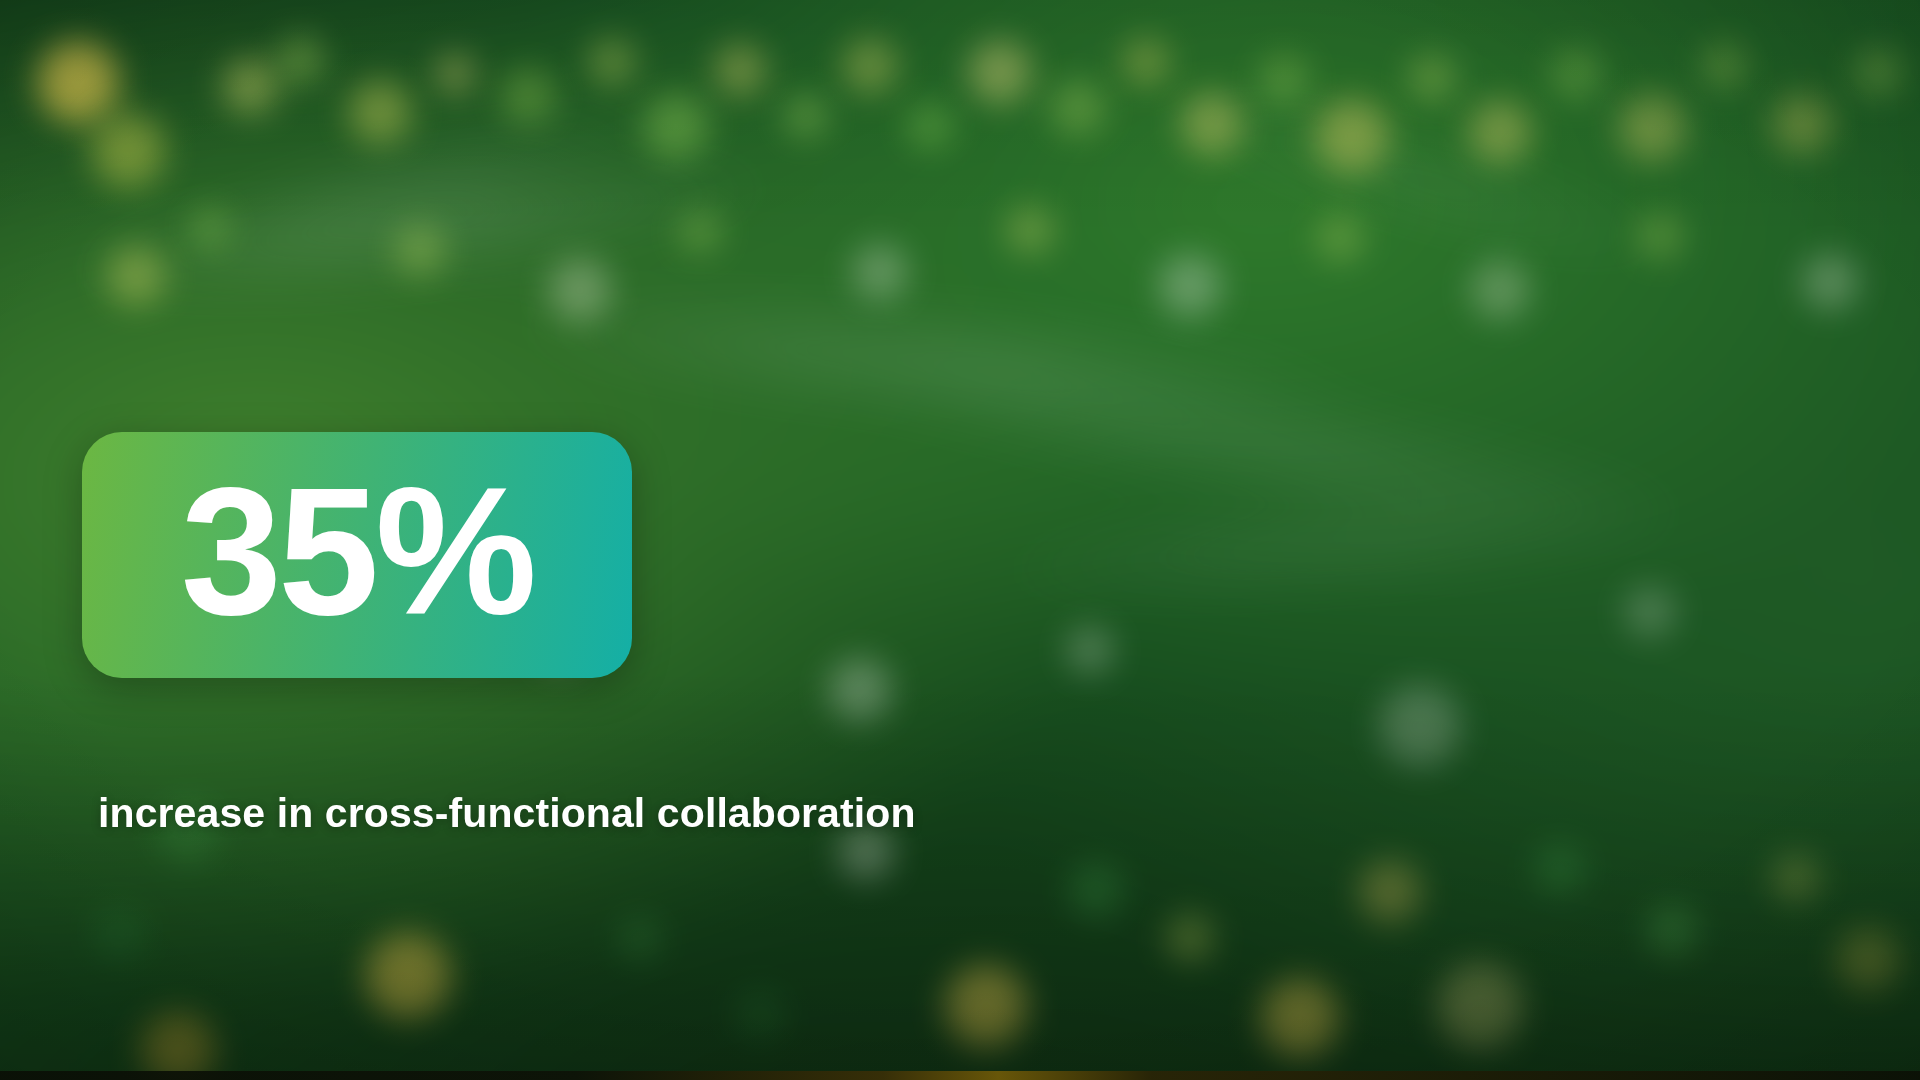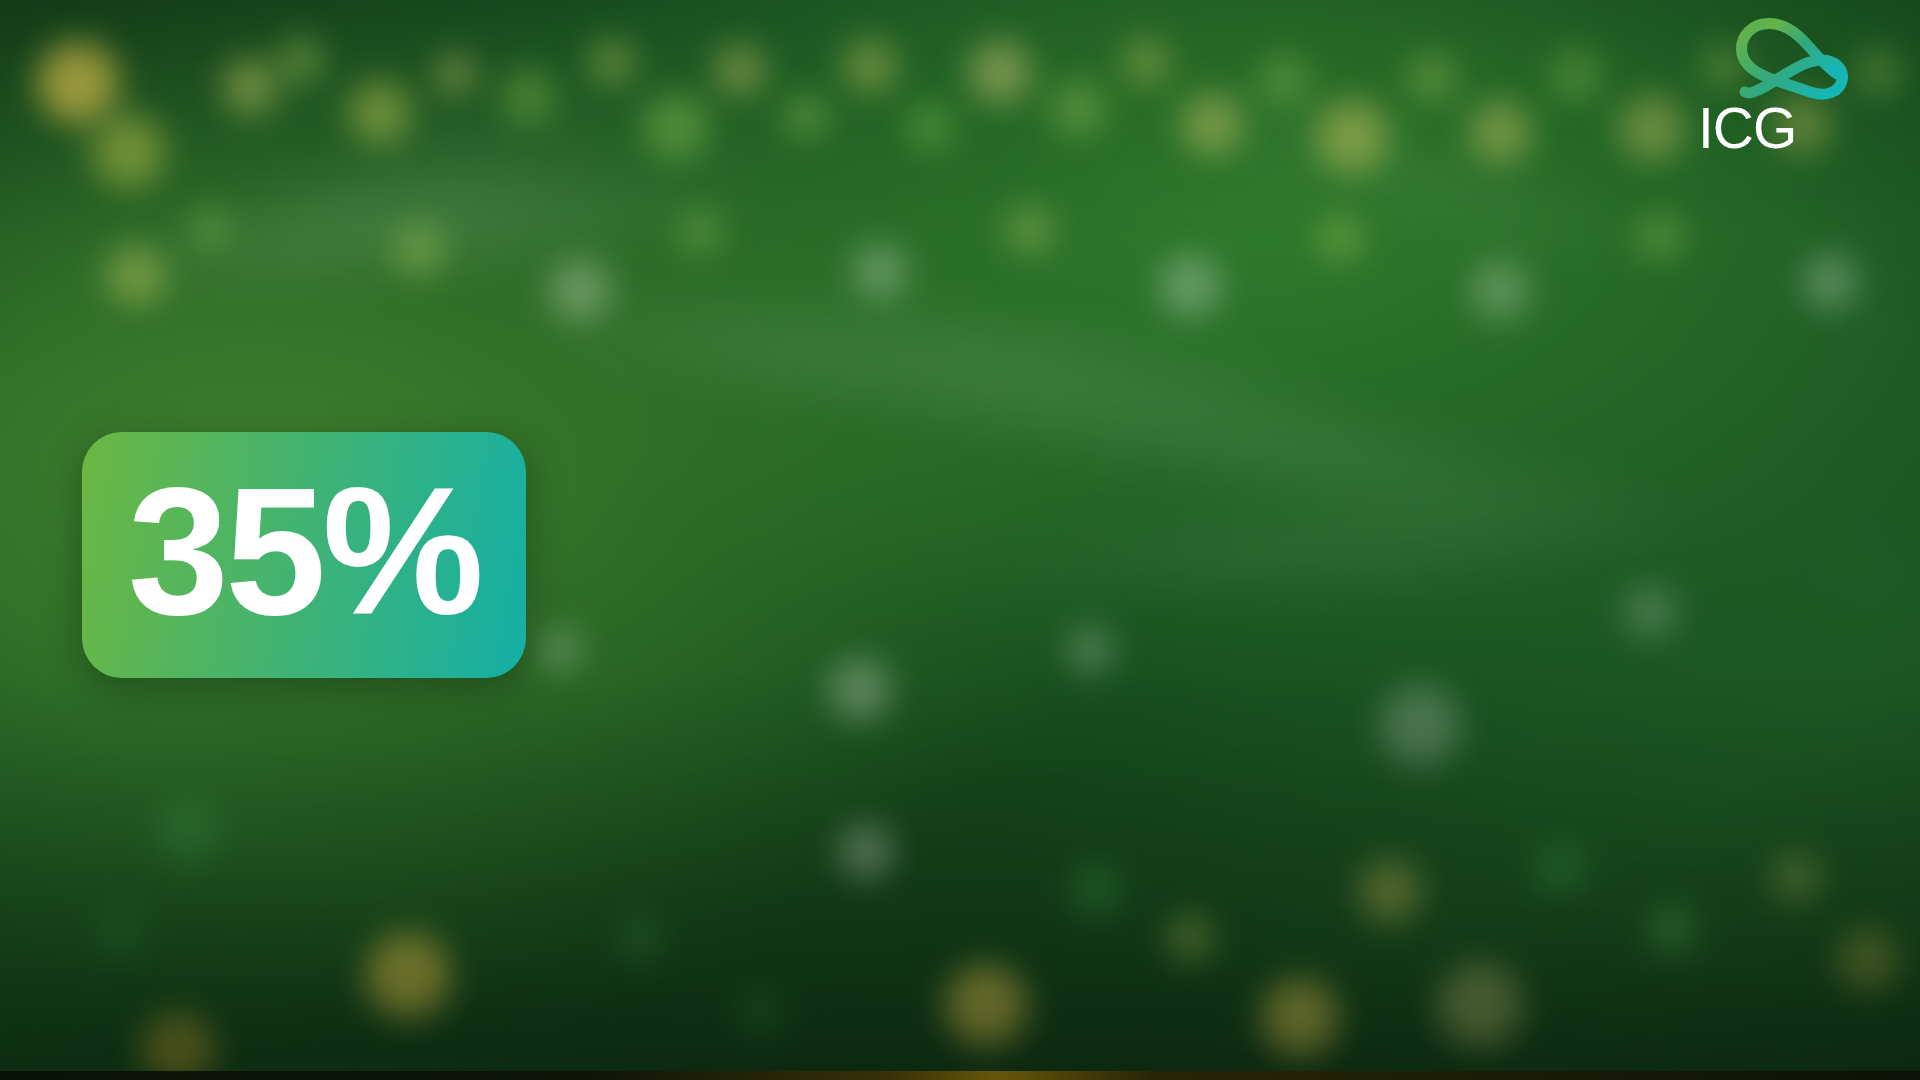--- a/index.html
+++ b/index.html
@@ -79,21 +79,21 @@
     font-weight:400;
     letter-spacing:-1px;
     line-height:1;
     text-align:left;
     font-family:"Liberation Sans", sans-serif;
   }
 
   
   .stat-badge{
     position:absolute; left:82px; top:432px;
-    width:444px; height:246px;
+    width:550px; height:246px;
     border-radius:40px;
     display:flex; align-items:center; justify-content:center;
     box-shadow:0 10px 38px rgba(0,0,0,.28);
   }
   .stat-value{
     color:#ffffff;
     font-weight:700;
     font-size:182px;
     line-height:1;
     letter-spacing:-4px;
@@ -190,37 +190,22 @@
       <div class="dot" style="left: 1532px; top: 840px; width: 56px; height: 56px; background: radial-gradient(circle, rgb(63, 160, 73) 0%, rgb(63, 160, 73) 55%, rgba(0, 0, 0, 0) 78%); opacity: 0.32;"></div>
       <div class="dot" style="left: 1644px; top: 902px; width: 56px; height: 56px; background: radial-gradient(circle, rgb(89, 189, 88) 0%, rgb(89, 189, 88) 55%, rgba(0, 0, 0, 0) 78%); opacity: 0.34;"></div>
       <div class="dot" style="left: 1770px; top: 852px; width: 52px; height: 52px; background: radial-gradient(circle, rgb(199, 205, 96) 0%, rgb(199, 205, 96) 55%, rgba(0, 0, 0, 0) 78%); opacity: 0.32;"></div>
       <div class="dot" style="left: 1834px; top: 926px; width: 68px; height: 68px; background: radial-gradient(circle, rgb(211, 200, 78) 0%, rgb(211, 200, 78) 55%, rgba(0, 0, 0, 0) 78%); opacity: 0.34;"></div>
       <div class="dot" style="left: 616px; top: 914px; width: 48px; height: 48px; background: radial-gradient(circle, rgb(69, 164, 76) 0%, rgb(69, 164, 76) 55%, rgba(0, 0, 0, 0) 78%); opacity: 0.28;"></div>
       <div class="dot" style="left: 732px; top: 986px; width: 56px; height: 56px; background: radial-gradient(circle, rgb(47, 138, 59) 0%, rgb(47, 138, 59) 55%, rgba(0, 0, 0, 0) 78%); opacity: 0.26;"></div>
     </div>
   <div class="vignette"></div>
   <div class="bottom-strip"></div>
 
-  <div class="logo">
-    <div class="logo-mark">
-      <svg viewBox="0 0 112 86" width="112" height="86" aria-hidden="true">
-        <defs>
-          <linearGradient id="infGrad" x1="0" y1="0.15" x2="1" y2="0.85">
-            <stop offset="0%" stop-color="#63b24a"></stop>
-            <stop offset="45%" stop-color="#34a97c"></stop>
-            <stop offset="100%" stop-color="#15b6b6"></stop>
-          </linearGradient>
-        </defs>
-        <path d="M33.5 5.5 C15.5 5.5 5.5 18 5.5 30.5 C5.5 45 18 54 32 59.5 C46 65 62 70 76 74.5 C90 79 103.5 74 106 62.5 C108.5 51 99 42 86 42 C72 42 58 51 44 59.5 C30 68 15 78 9 74" fill="none" stroke="url(#infGrad)" stroke-width="11" stroke-linecap="round"></path>
-        <path d="M33.5 5.5 C50 5.5 62 16 72 27.5 C82 39 92 50 101 56" fill="none" stroke="url(#infGrad)" stroke-width="11" stroke-linecap="round"></path>
-      </svg>
-    </div>
-    <div class="logo-word">ICG</div>
-  </div>
 
   <div class="stat-badge" id="statBadge" style="background: linear-gradient(100deg, rgb(108, 183, 66) 0%, rgb(20, 175, 166) 100%);">
     <span class="stat-value">35%</span>
   </div>
 
   <div class="caption">
+    <span class="line">increase in cross-functional collaboration</span>
   </div>
 
 </div>
 
 </body></html>

